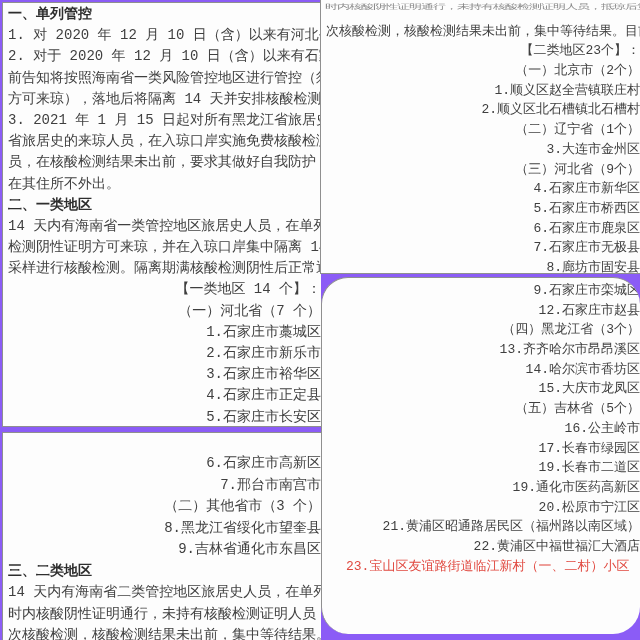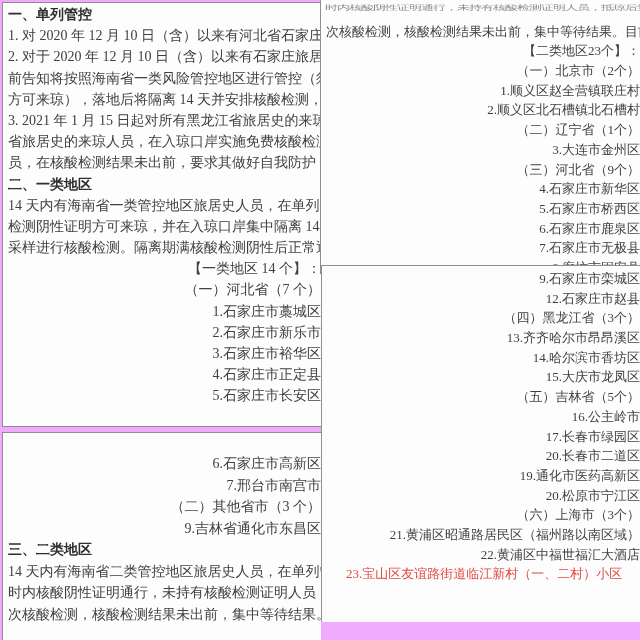--- a/index.html
+++ b/index.html
@@ -1,32 +1,32 @@
 <!DOCTYPE html>
 <html><head>
 <meta charset="utf-8">
 <style>
   html,body{margin:0;padding:0;background:#ffffff;}
   .canvas{
     position:relative;width:640px;height:640px;overflow:hidden;
-    background:#f0abfc;
-    font-family:Liberation Serif, serif;
+    background:#8b5cf6;
+    font-family:Liberation Mono, monospace;
     color:#3f3f3f;
   }
   .panel{
     position:absolute;box-sizing:border-box;background:#fdfdfd;overflow:hidden;
   }
   .p-tl{left:2px;top:2px;width:319px;height:425px;
         border:1px solid #8f8f8f;border-right:none;z-index:1;padding-top:1px;}
   .p-bl{left:2px;top:432px;width:319px;height:208px;
         border:1px solid #8f8f8f;border-right:none;border-bottom:none;z-index:1;padding-top:20px;}
   .p-tr{left:320px;top:0;width:320px;height:274px;
         border-left:1px solid #8f8f8f;border-bottom:1px solid #8f8f8f;z-index:2;padding-top:2px;}
-  .p-br{left:321px;top:265px;width:319px;height:357px;
-        border-left:1px solid #8f8f8f;border-top:1px solid #8f8f8f;z-index:2;padding-top:3px;}
+  .p-br{left:321px;top:277px;width:319px;height:357px;
+        border-left:1px solid #8f8f8f;border-top:1px solid #8f8f8f;z-index:2;padding-top:3px;border-radius:27px;}
 
   .ln{white-space:nowrap;overflow:hidden;}
 
   
   .p-tl .ln,.p-bl .ln{height:21.2px;line-height:21.2px;font-size:14px;}
   .p-bl .ln{height:21.5px;line-height:21.5px;}
   
   .p-tr .ln,.p-br .ln{height:19.7px;line-height:19.7px;font-size:13px;}
 
   .s-heading{font-weight:bold;color:#2e2e2e;padding-left:5px;font-size:14.5px;}
@@ -47,36 +47,38 @@
 <div class="canvas">
   <div class="panel p-tl">
       <div class="ln s-heading">一、单列管控</div>
       <div class="ln s-para">1. 对 2020 年 12 月 10 日（含）以来有河北省石家庄市藁城区旅</div>
       <div class="ln s-para">2. 对于 2020 年 12 月 10 日（含）以来有石家庄旅居史但无藁城</div>
       <div class="ln s-para">前告知将按照海南省一类风险管控地区进行管控（须持有 72 小时</div>
       <div class="ln s-para">方可来琼），落地后将隔离 14 天并安排核酸检测，期间费用自理</div>
       <div class="ln s-para">3. 2021 年 1 月 15 日起对所有黑龙江省旅居史的来琼人员，1 月</div>
       <div class="ln s-para">省旅居史的来琼人员，在入琼口岸实施免费核酸检测。其中非一</div>
       <div class="ln s-para">员，在核酸检测结果未出前，要求其做好自我防护（戴口罩、避免</div>
+      <div class="ln s-para">在其住所不外出。</div>
       <div class="ln s-heading">二、一类地区</div>
       <div class="ln s-para">14 天内有海南省一类管控地区旅居史人员，在单列管控基础上，</div>
       <div class="ln s-para">检测阴性证明方可来琼，并在入琼口岸集中隔离 14 天，并于第</div>
       <div class="ln s-para">采样进行核酸检测。隔离期满核酸检测阴性后正常通行，目前海南</div>
       <div class="ln s-item">【一类地区 14 个】：</div>
       <div class="ln s-item">（一）河北省（7 个）</div>
       <div class="ln s-item">1.石家庄市藁城区</div>
       <div class="ln s-item">2.石家庄市新乐市</div>
       <div class="ln s-item">3.石家庄市裕华区</div>
       <div class="ln s-item">4.石家庄市正定县</div>
       <div class="ln s-item">5.石家庄市长安区</div>
     </div>
   <div class="panel p-bl">
       <div class="ln s-item">6.石家庄市高新区</div>
       <div class="ln s-item">7.邢台市南宫市</div>
       <div class="ln s-item">（二）其他省市（3 个）</div>
+      <div class="ln s-item">8.黑龙江省绥化市望奎县</div>
       <div class="ln s-item">9.吉林省通化市东昌区</div>
       <div class="ln s-heading">三、二类地区</div>
       <div class="ln s-para">14 天内有海南省二类管控地区旅居史人员，在单列管控基础上，</div>
       <div class="ln s-para">时内核酸阴性证明通行，未持有核酸检测证明人员，抵琼后第一</div>
       <div class="ln s-para">次核酸检测，核酸检测结果未出前，集中等待结果。目前海南省</div>
     </div>
   <div class="panel p-tr">
       <div class="ln s-garbled">时内核酸阴性证明通行，未持有核酸检测证明人员，抵琼后第一</div>
       <div class="ln s-para">次核酸检测，核酸检测结果未出前，集中等待结果。目前海南省二类</div>
       <div class="ln s-item">【二类地区23个】：</div>
@@ -95,21 +97,20 @@
   <div class="panel p-br">
       <div class="ln s-item">9.石家庄市栾城区</div>
       <div class="ln s-item">12.石家庄市赵县</div>
       <div class="ln s-item">（四）黑龙江省（3个）</div>
       <div class="ln s-item">13.齐齐哈尔市昂昂溪区</div>
       <div class="ln s-item">14.哈尔滨市香坊区</div>
       <div class="ln s-item">15.大庆市龙凤区</div>
       <div class="ln s-item">（五）吉林省（5个）</div>
       <div class="ln s-item">16.公主岭市</div>
       <div class="ln s-item">17.长春市绿园区</div>
-      <div class="ln s-item">20.长春市二道区</div>
+      <div class="ln s-item">19.长春市二道区</div>
       <div class="ln s-item">19.通化市医药高新区</div>
       <div class="ln s-item">20.松原市宁江区</div>
-      <div class="ln s-item">（六）上海市（3个）</div>
       <div class="ln s-item">21.黄浦区昭通路居民区（福州路以南区域）</div>
       <div class="ln s-item">22.黄浦区中福世福汇大酒店</div>
       <div class="ln s-red">23.宝山区友谊路街道临江新村（一、二村）小区</div>
     </div>
 </div>
 
 </body></html>

